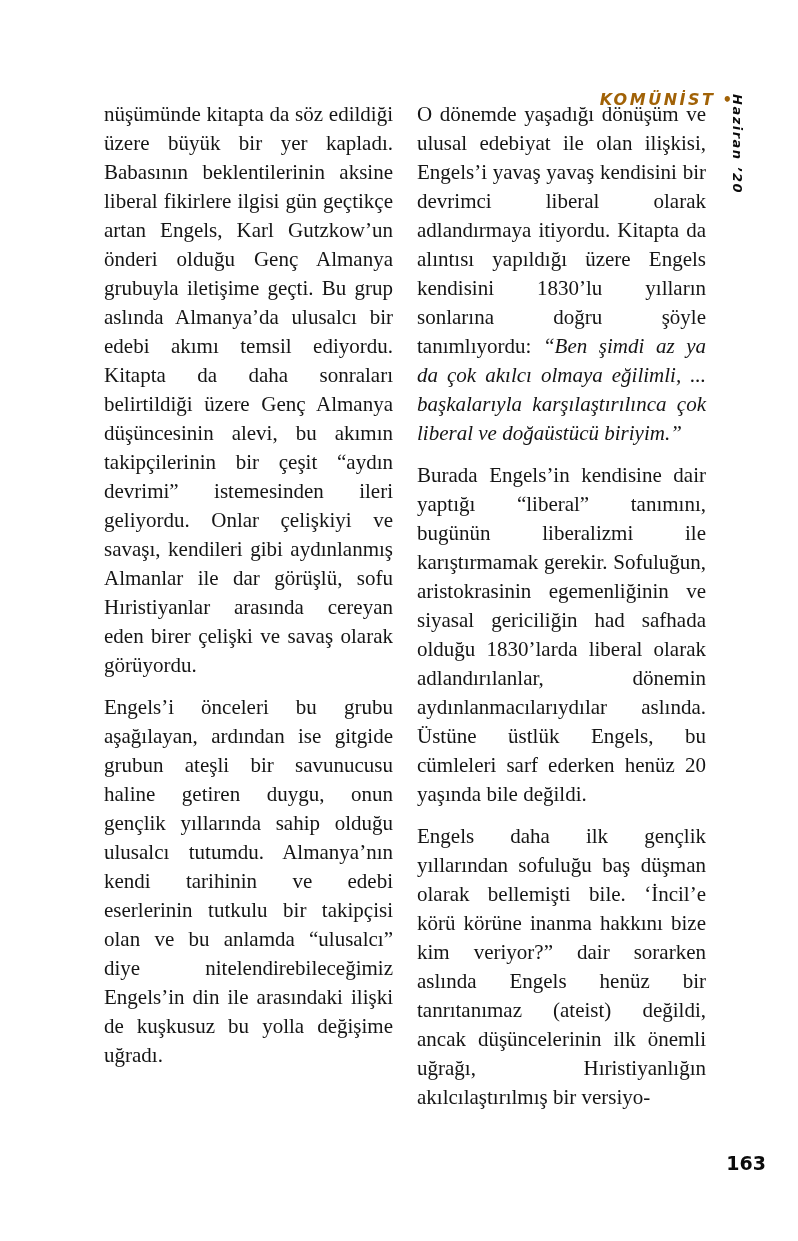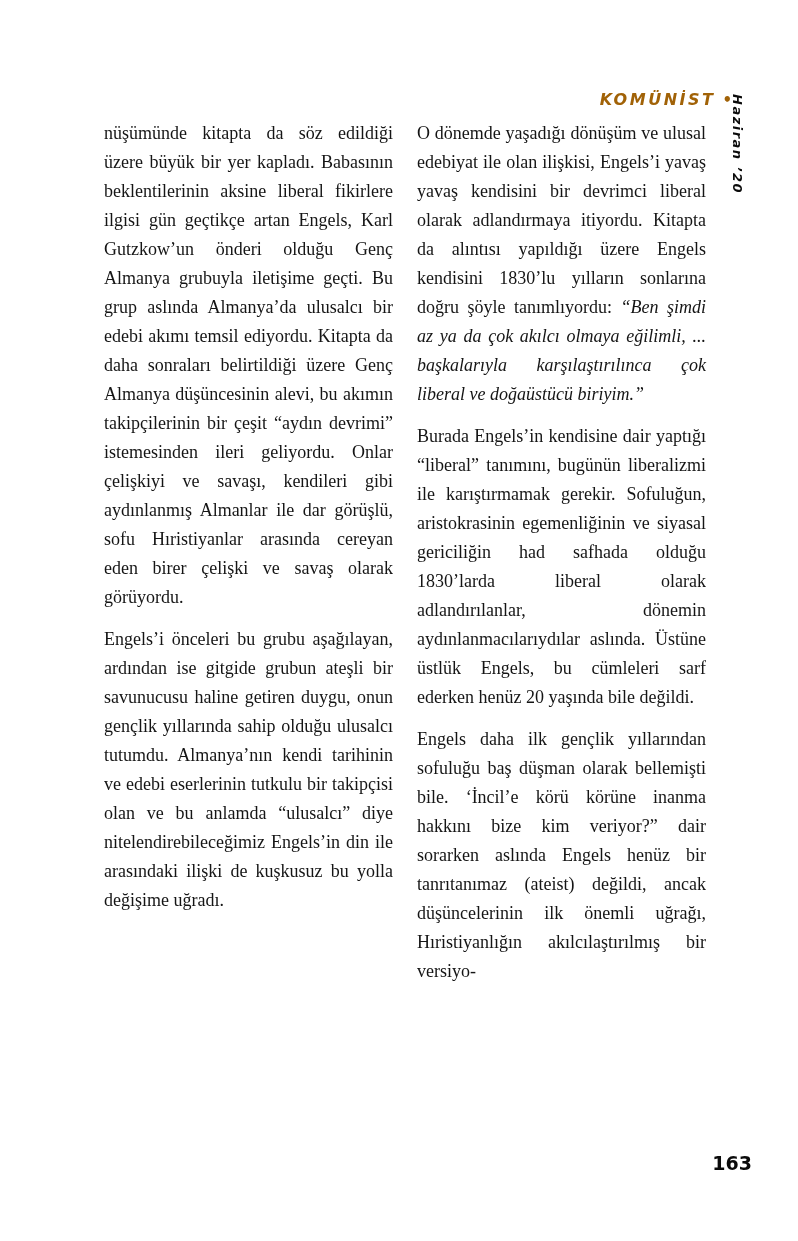--- a/index.html
+++ b/index.html
@@ -53,34 +53,33 @@
     position: absolute;
     left: 104px;
     top: 100px;
     width: 602px;
     display: flex;
     gap: 24px;
   }
   .col {
     flex: 1 1 0;
     text-align: justify;
-    font-size: 18px;
+    font-size: 21px;
     line-height: 29px;
     hyphens: auto;
-    margin-top: 19px;
     -webkit-hyphens: auto;
   }
   .col p {
     margin: 0 0 13px 0;
   }
   .col p:last-child { margin-bottom: 0; }
   .italic { font-style: italic; }
   .page-number {
     position: absolute;
-    right: 46px;
+    right: 32px;
     top: 1152px;
     font-family: "DejaVu Sans", sans-serif;
     font-weight: bold;
     font-size: 19px;
     color: #0b0b0b;
   }
 </style>
 </head>
 <body>
 

